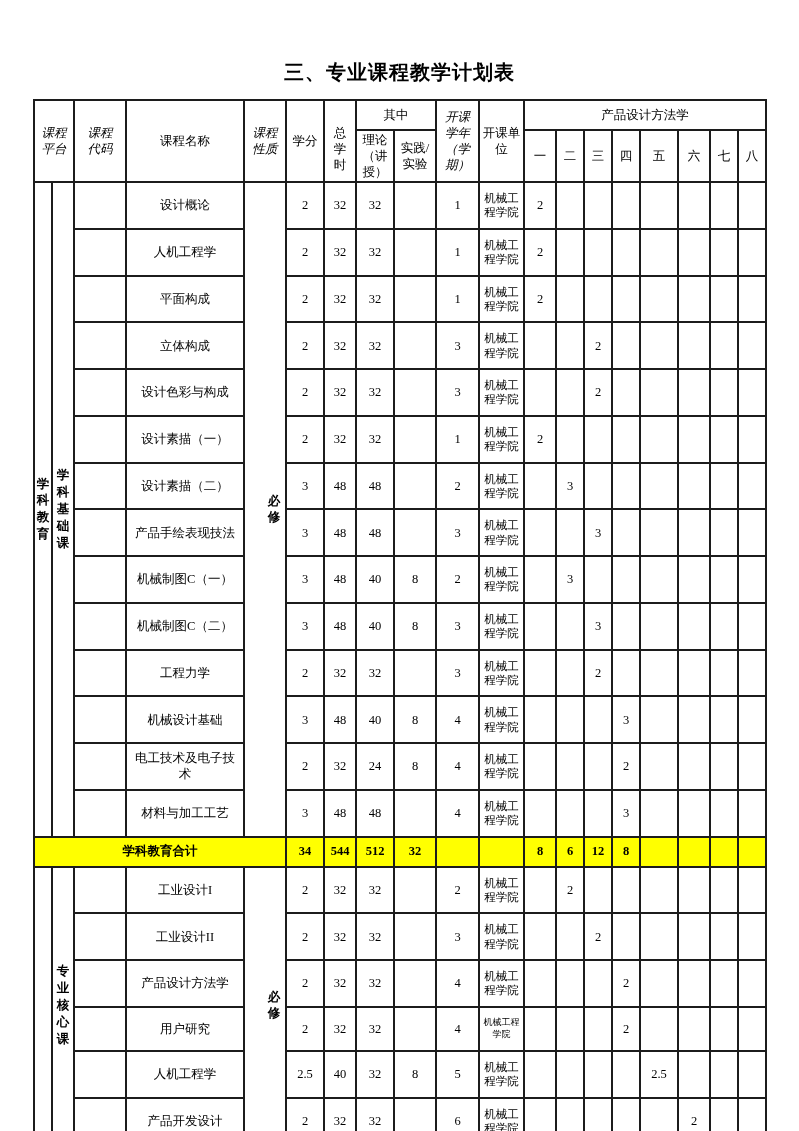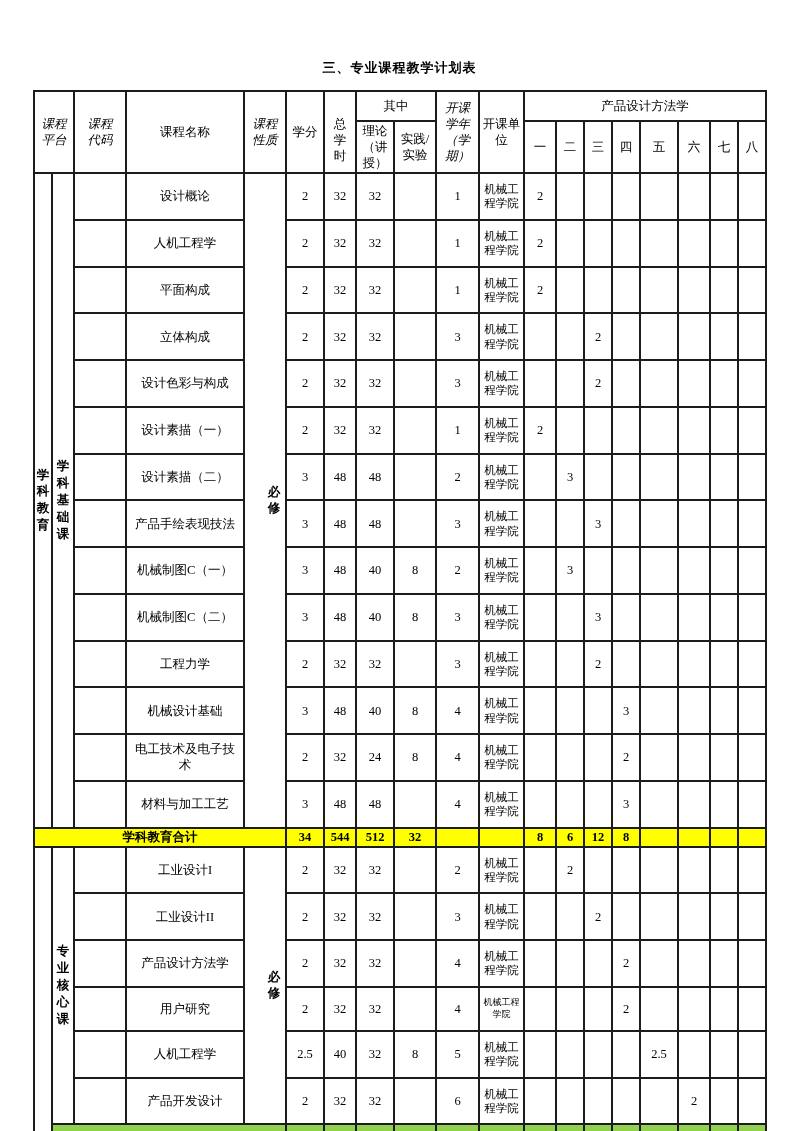--- a/index.html
+++ b/index.html
@@ -3,34 +3,34 @@
 <meta charset="utf-8">
 <style>
   html,body{margin:0;padding:0;}
   body{
     width:799px;height:1131px;background:#ffffff;color:#000;
     font-family:"Liberation Serif","DejaVu Serif",serif;
     position:relative;overflow:hidden;
   }
   .title{
     margin:59px 0 13px 0;text-align:center;
-    font-size:13px;font-weight:bold;letter-spacing:1px;
+    font-size:20px;font-weight:bold;letter-spacing:1px;
   }
   table{
     margin-left:33px;border-collapse:collapse;table-layout:fixed;width:733px;
   }
   th,td{
     border:2px solid #1c1c1c;padding:0 2px;text-align:center;vertical-align:middle;
     font-size:12.5px;font-weight:normal;line-height:1.3;word-break:break-all;overflow:hidden;
   }
   tr.hr1{height:30px}
   tr.hr2{height:52px}
   tr.r1{height:38px}
   tr.r2{height:44px}
-  tr.sub1{height:19px}
+  tr.sub1{height:30px}
   tr.sub2{height:33px}
   .wrap2{display:inline-block;max-width:2.2em;word-break:break-all;font-style:italic;}
   .wrap1{display:inline-block;max-width:1.15em;word-break:break-all;margin-top:16px;}
   .vcell{padding:0;}
   .vstack{display:inline-block;width:1.15em;word-break:break-all;font-weight:bold;line-height:1.35;}
   .bold{font-weight:bold;padding-left:20px;}
   td.unit{font-size:11.5px;line-height:1.25;padding:8px 1px;}
   td.small-unit{font-size:9px;line-height:1.3;}
   tr.subtotal td{font-weight:bold;}
 </style>

